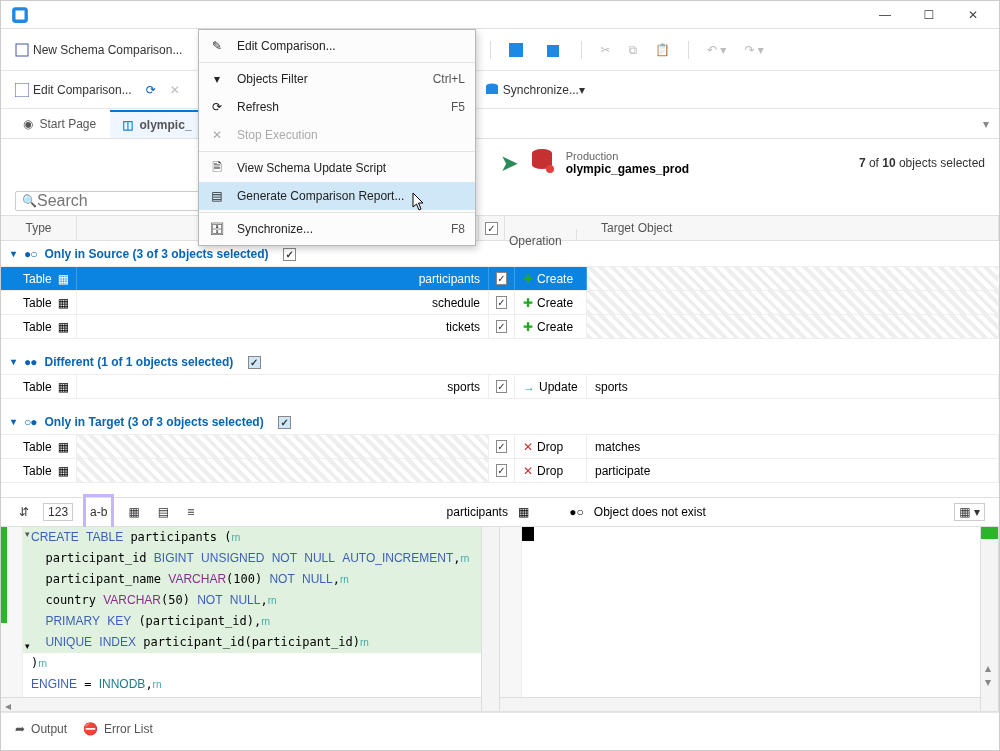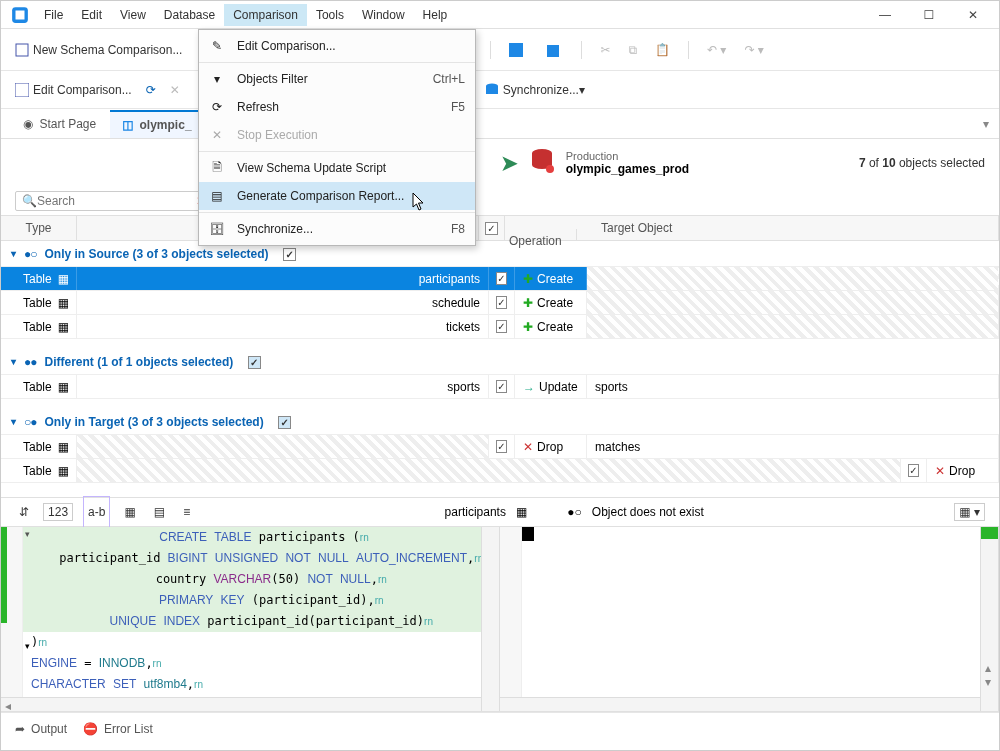--- a/index.html
+++ b/index.html
@@ -25,21 +25,21 @@
 .prodhdr { height: 48px; display: flex; align-items: center; padding: 6px 14px; gap: 10px; }
 .prodhdr .arrow { color: #2e8b57; font-size: 20px; font-weight: bold;}
 .prodhdr .db { color: #c31; font-size: 20px;}
 .prodhdr .txt { display: flex; flex-direction: column; }
 .prodhdr .txt .lbl { color: #666; font-size: 11px;}
 .prodhdr .txt .name { font-weight: 600; }
 .prodhdr .sel { margin-left: auto; color: #333; }
 
 .searchrow { height: 28px; display: flex; padding: 4px 14px; }
 .searchbox { flex: 0 0 180px; display: flex; align-items: center; border: 1px solid #ccc; border-radius: 2px; padding: 0 6px; color: #888; }
-.searchbox input { border: none; outline: none; flex: 1; font-size: 12px; color: #555; background: transparent;}
+.searchbox input { border: none; outline: none; flex: 1; font-size: 16px; color: #555; background: transparent;}
 .searchbox .clr { color: #c00; margin-left: 4px;}
 
 .gridhdr { display: flex; height: 26px; background: #f7f7f7; border-top: 1px solid #e0e0e0; border-bottom: 1px solid #e0e0e0; }
 .gridhdr > div { border-right: 1px solid #e0e0e0; padding: 5px 4px; color: #555; }
 .col-type { width: 76px; text-align: center;}
 .col-src { flex: 1; }
 .col-chk { width: 26px; text-align: center;}
 .col-op { width: 72px; margin-top: 13px;}
 .col-tgt { flex: 1; margin-left: 20px; }
 
@@ -58,21 +58,21 @@
 .row .chk { width: 26px; justify-content: center;}
 .row .op { width: 72px; gap: 4px;}
 .row .tgt { flex: 1; }
 .sp { height: 10px; background: #fff; }
 
 .difftool { height: 30px; display: flex; align-items: center; padding: 4px 14px; gap: 10px; border-top: 1px solid #e0e0e0; border-bottom: 1px solid #e0e0e0;}
 .difftool .fill { flex: 1;}
 .diffpanes { display: flex; height: 185px; border-bottom: 1px solid #e0e0e0;}
 .pane { flex: 1; position: relative; overflow: hidden; border-right: 1px solid #ddd; }
 .code { font-family: Consolas, monospace; font-size: 12px; line-height: 16px; padding: 2px 2px 2px 30px; white-space: pre; }
-.addbg { background: #e0f2df; text-align: center; }
+.addbg { background: #e0f2df; }
 .kw { color: #3c5fb9; }
 .str { color: #1f7a8c; }
 .fn { color: #8b2d8b; }
 .rn { color: #4aa; font-size: 10px;}
 .gutter { position: absolute; left: 0; top: 0; width: 22px; background: #f7f7f7; height: 100%; border-right: 1px solid #eee;}
 .toggle { position: absolute; left: 24px; top: 2px; font-size: 9px; color: #555;}
 .vgut { position: absolute; left: 0; top: 0; width: 6px; height: 96px; background: #2ab52a;}
 .vbar { position: absolute; right: 0; top: 0; width: 18px; height: 100%; background: #f4f4f4; border-left: 1px solid #ddd;}
 .hbar { position: absolute; bottom: 0; left: 0; right: 18px; height: 14px; background: #f4f4f4; border-top: 1px solid #ddd;}
 
@@ -91,30 +91,20 @@
 .ck { width:13px; height:13px; border: 1px solid #888; display:inline-flex; align-items:center; justify-content:center; font-size:10px; background:#fff; color:#333;}
 </style>
 </head>
 <body>
 
 <div class="titlebar">
   <svg class="logo" viewBox="0 0 16 16">
       <rect x="1" y="1" width="14" height="14" rx="3" fill="#1e88e5"></rect>
       <rect x="4" y="4" width="8" height="8" fill="#fff"></rect>
     </svg>
-  <div class="menubar">
-    <div class="menuitem">File</div>
-    <div class="menuitem">Edit</div>
-    <div class="menuitem">View</div>
-    <div class="menuitem">Database</div>
-    <div class="menuitem active">Comparison</div>
-    <div class="menuitem">Tools</div>
-    <div class="menuitem">Window</div>
-    <div class="menuitem">Help</div>
-  </div>
   <div class="winctrls">
     <div class="winbtn">—</div>
     <div class="winbtn">☐</div>
     <div class="winbtn">✕</div>
   </div>
 </div>
 
 <div class="dropdown">
   <div class="dditem">
       <span class="ico">✎</span>
@@ -350,28 +340,29 @@
       <span>▦</span>
     </div>
   <div class="src hatch"></div>
   <div class="chk">
       <span class="ck">✓</span>
     </div>
   <div class="op">
       <span style="color:#c33">✕</span>
       <span>Drop</span>
     </div>
+  <div class="tgt">participate</div>
 </div>
 
 <div style="height:14px"></div>
 
 <div class="difftool">
   <span class="tbtn">⇵</span>
   <span class="tbtn" style="border:1px solid #ccc;padding:1px 4px">123</span>
-  <span class="tbtn" style="border:1px solid #c4b5fd;padding:8px 4px">a-b</span>
+  <span class="tbtn" style="border:3px solid #c4b5fd;padding:8px 4px">a-b</span>
   <span class="tbtn">▦</span>
   <span class="tbtn">▤</span>
   <span class="tbtn">≡</span>
   <div class="fill"></div>
   <span>participants</span>
   <span>▦</span>
   <div style="width:20px"></div>
   <span>●○</span>
   <span>Object does not exist</span>
   <div class="fill"></div>
@@ -379,20 +370,21 @@
 </div>
 
 <div class="diffpanes">
   <div class="pane">
     <div class="gutter">
         <div class="vgut"></div>
       </div>
     <span class="toggle">▾</span>
     <div class="code addbg"><span class="kw">CREATE</span> <span class="kw">TABLE</span> participants (<span class="rn">rn</span></div>
     <div class="code addbg">  participant_id <span class="kw">BIGINT</span> <span class="kw">UNSIGNED</span> <span class="kw">NOT</span> <span class="kw">NULL</span> <span class="kw">AUTO_INCREMENT</span>,<span class="rn">rn</span></div>
+    <div class="code addbg">  participant_name <span class="fn">VARCHAR</span>(100) <span class="kw">NOT</span> <span class="kw">NULL</span>,<span class="rn">rn</span></div>
     <div class="code addbg">  country <span class="fn">VARCHAR</span>(50) <span class="kw">NOT</span> <span class="kw">NULL</span>,<span class="rn">rn</span></div>
     <div class="code addbg">  <span class="kw">PRIMARY</span> <span class="kw">KEY</span> (participant_id),<span class="rn">rn</span></div>
     <div class="code addbg">  <span class="kw">UNIQUE</span> <span class="kw">INDEX</span> participant_id(participant_id)<span class="rn">rn</span></div>
     <div class="code">)<span class="rn">rn</span></div>
     <div class="code"><span class="kw">ENGINE</span> = <span class="str">INNODB</span>,<span class="rn">rn</span></div>
     <div class="code"><span class="kw">CHARACTER</span> <span class="kw">SET</span> <span class="str">utf8mb4</span>,<span class="rn">rn</span></div>
 
     <span style="position:absolute;left:24px;top:114px;font-size:9px">▾</span>
     <div class="vbar"></div>
     <div class="hbar">

